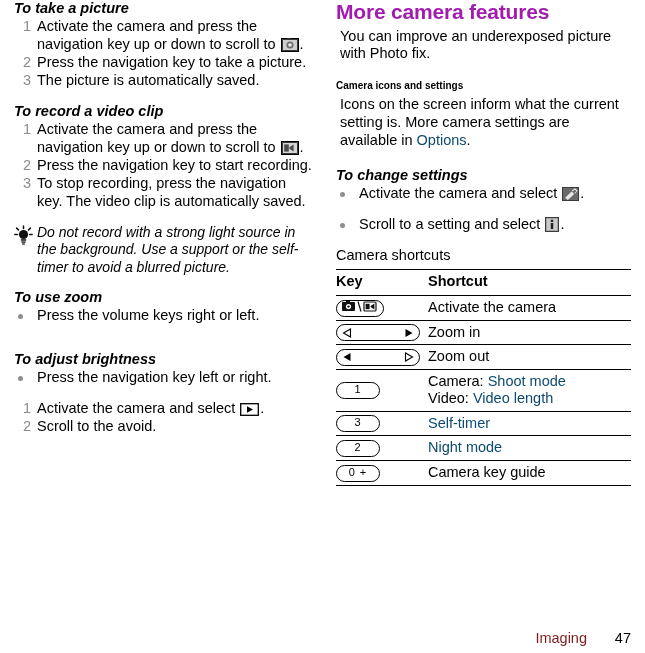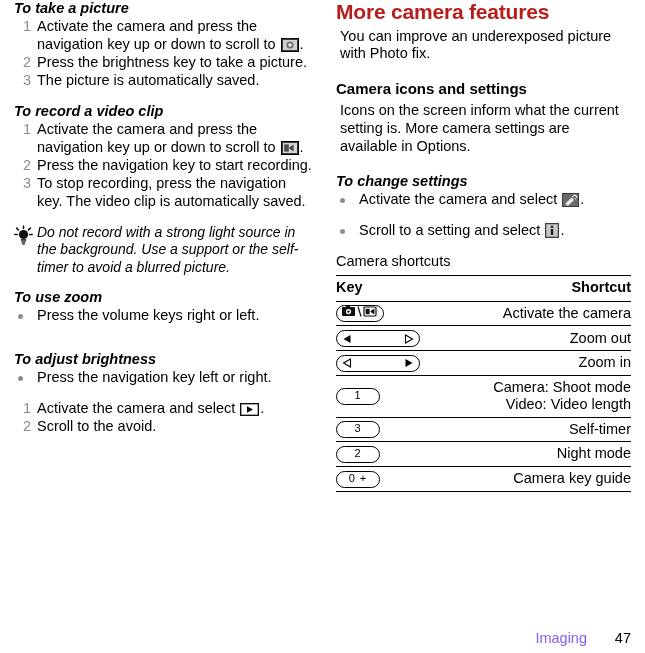--- a/index.html
+++ b/index.html
@@ -18,27 +18,27 @@
   .page { position: relative; width: 645px; height: 653px; }
 
   .col { position: absolute; top: 0; }
   .col-left  { left: 14px; width: 300px; }
   .col-right { left: 336px; width: 295px; }
 
   
   .h1 {
     font-size: 21px;
     font-weight: bold;
-    color: #b91c1c;
+    color: #a21caf;
     letter-spacing: -0.2px;
     margin: 0 0 2px 0;
     line-height: 1.12;
   }
   .h2 {
-    font-size: 15px;
+    font-size: 10px;
     font-weight: bold;
     margin: 0 0 1px 0;
     line-height: 1.18;
   }
   .h3 {
     font-size: 14.5px;
     font-weight: bold;
     font-style: italic;
     margin: 0 0 1px 0;
     line-height: 1.2;
@@ -130,22 +130,22 @@
     text-align: left;
     vertical-align: middle;
     padding: 3px 0 3px 0;
     border-top: 1.4px solid #000;
     line-height: 1.2;
     margin-top: 18px;
   }
   table.shortcuts thead th { border-top: 1.6px solid #000; font-weight: bold; padding-bottom: 4px; }
   table.shortcuts tbody tr:last-child td { border-bottom: 1.4px solid #000; }
   table.shortcuts .c-key { width: 92px; padding-right: 6px; }
-  table.shortcuts .c-sc  { width: 203px; text-align: right; }
-  .cyan { color: #000000; }
+  table.shortcuts .c-sc  { width: 203px; }
+  .cyan { color: #0c4a6e; }
 
   
   .keybtn {
     display: inline-block;
     border: 1.6px solid #000;
     border-radius: 9px;
     height: 17px;
     line-height: 13px;
     padding: 0 6px;
     font-size: 11px;
@@ -167,21 +167,21 @@
 
   
   .footer {
     position: absolute;
     left: 336px; top: 630px;
     width: 295px;
     font-size: 14.5px;
   }
   .footer .chapter {
     position: absolute; right: 44px; top: 0;
-    color: #8b5cf6;
+    color: #7f1d1d;
   }
   .footer .pagenum {
     position: absolute; right: 0; top: 0;
     font-weight: normal;
     color: #000;
   }
 </style>
 </head>
 <body>
 
@@ -194,21 +194,21 @@
       <li>
         <span class="num">1</span><span>Activate the camera and press the navigation key up or down to scroll to </span><span class="ic"><svg width="18" height="14" viewBox="0 0 18 14">
             <rect x="0.5" y="0.5" width="17" height="13" fill="#3a3a3a" stroke="#000"></rect>
             <rect x="2" y="2" width="14" height="10" fill="#cfcfcf"></rect>
             <circle cx="9" cy="7" r="3.6" fill="#6e6e6e"></circle>
             <circle cx="9" cy="7" r="1.8" fill="#ebebeb"></circle>
             <rect x="6" y="0" width="4" height="1.6" fill="#2b2b2b"></rect>
           </svg></span><span>.</span>
       </li>
       <li>
-        <span class="num">2</span><span>Press the brightness key to take a picture.</span>
+        <span class="num">2</span><span>Press the navigation key to take a picture.</span>
       </li>
       <li>
         <span class="num">3</span><span>The picture is automatically saved.</span>
       </li>
     </ol>
 
     <div class="gap"></div>
 
     <div class="h3">To record a video clip</div>
     <ol class="steps">
@@ -362,53 +362,53 @@
           <td class="c-sc">
             <span>Activate the camera</span>
           </td>
         </tr>
 
         <tr>
           <td class="c-key">
             <span class="keybtn wide">
               <span class="rocker">
                 <svg width="11" height="10" viewBox="0 0 11 10">
+                    <polygon points="8.5,1 8.5,9 1.5,5" fill="#fff" stroke="#000" stroke-width="1.1"></polygon>
+                  </svg>
+                <svg width="11" height="10" viewBox="0 0 11 10">
+                    <polygon points="2.5,1 2.5,9 9.5,5" fill="#000"></polygon>
+                  </svg>
+              </span>
+            </span>
+          </td>
+          <td class="c-sc">
+            <span>Zoom in</span>
+          </td>
+        </tr>
+
+        <tr>
+          <td class="c-key">
+            <span class="keybtn wide">
+              <span class="rocker">
+                <svg width="11" height="10" viewBox="0 0 11 10">
                     <polygon points="8.5,1 8.5,9 1.5,5" fill="#000"></polygon>
                   </svg>
                 <svg width="11" height="10" viewBox="0 0 11 10">
                     <polygon points="2.5,1 2.5,9 9.5,5" fill="#fff" stroke="#000" stroke-width="1.1"></polygon>
                   </svg>
               </span>
             </span>
           </td>
           <td class="c-sc">
             <span>Zoom out</span>
           </td>
         </tr>
 
         <tr>
           <td class="c-key">
-            <span class="keybtn wide">
-              <span class="rocker">
-                <svg width="11" height="10" viewBox="0 0 11 10">
-                    <polygon points="8.5,1 8.5,9 1.5,5" fill="#fff" stroke="#000" stroke-width="1.1"></polygon>
-                  </svg>
-                <svg width="11" height="10" viewBox="0 0 11 10">
-                    <polygon points="2.5,1 2.5,9 9.5,5" fill="#000"></polygon>
-                  </svg>
-              </span>
-            </span>
-          </td>
-          <td class="c-sc">
-            <span>Zoom in</span>
-          </td>
-        </tr>
-
-        <tr>
-          <td class="c-key">
             <span class="keybtn num">1</span>
           </td>
           <td class="c-sc">
             <span>Camera: </span><span class="cyan">Shoot mode</span><br>
             <span>Video: </span><span class="cyan">Video length</span>
           </td>
         </tr>
 
         <tr>
           <td class="c-key">

